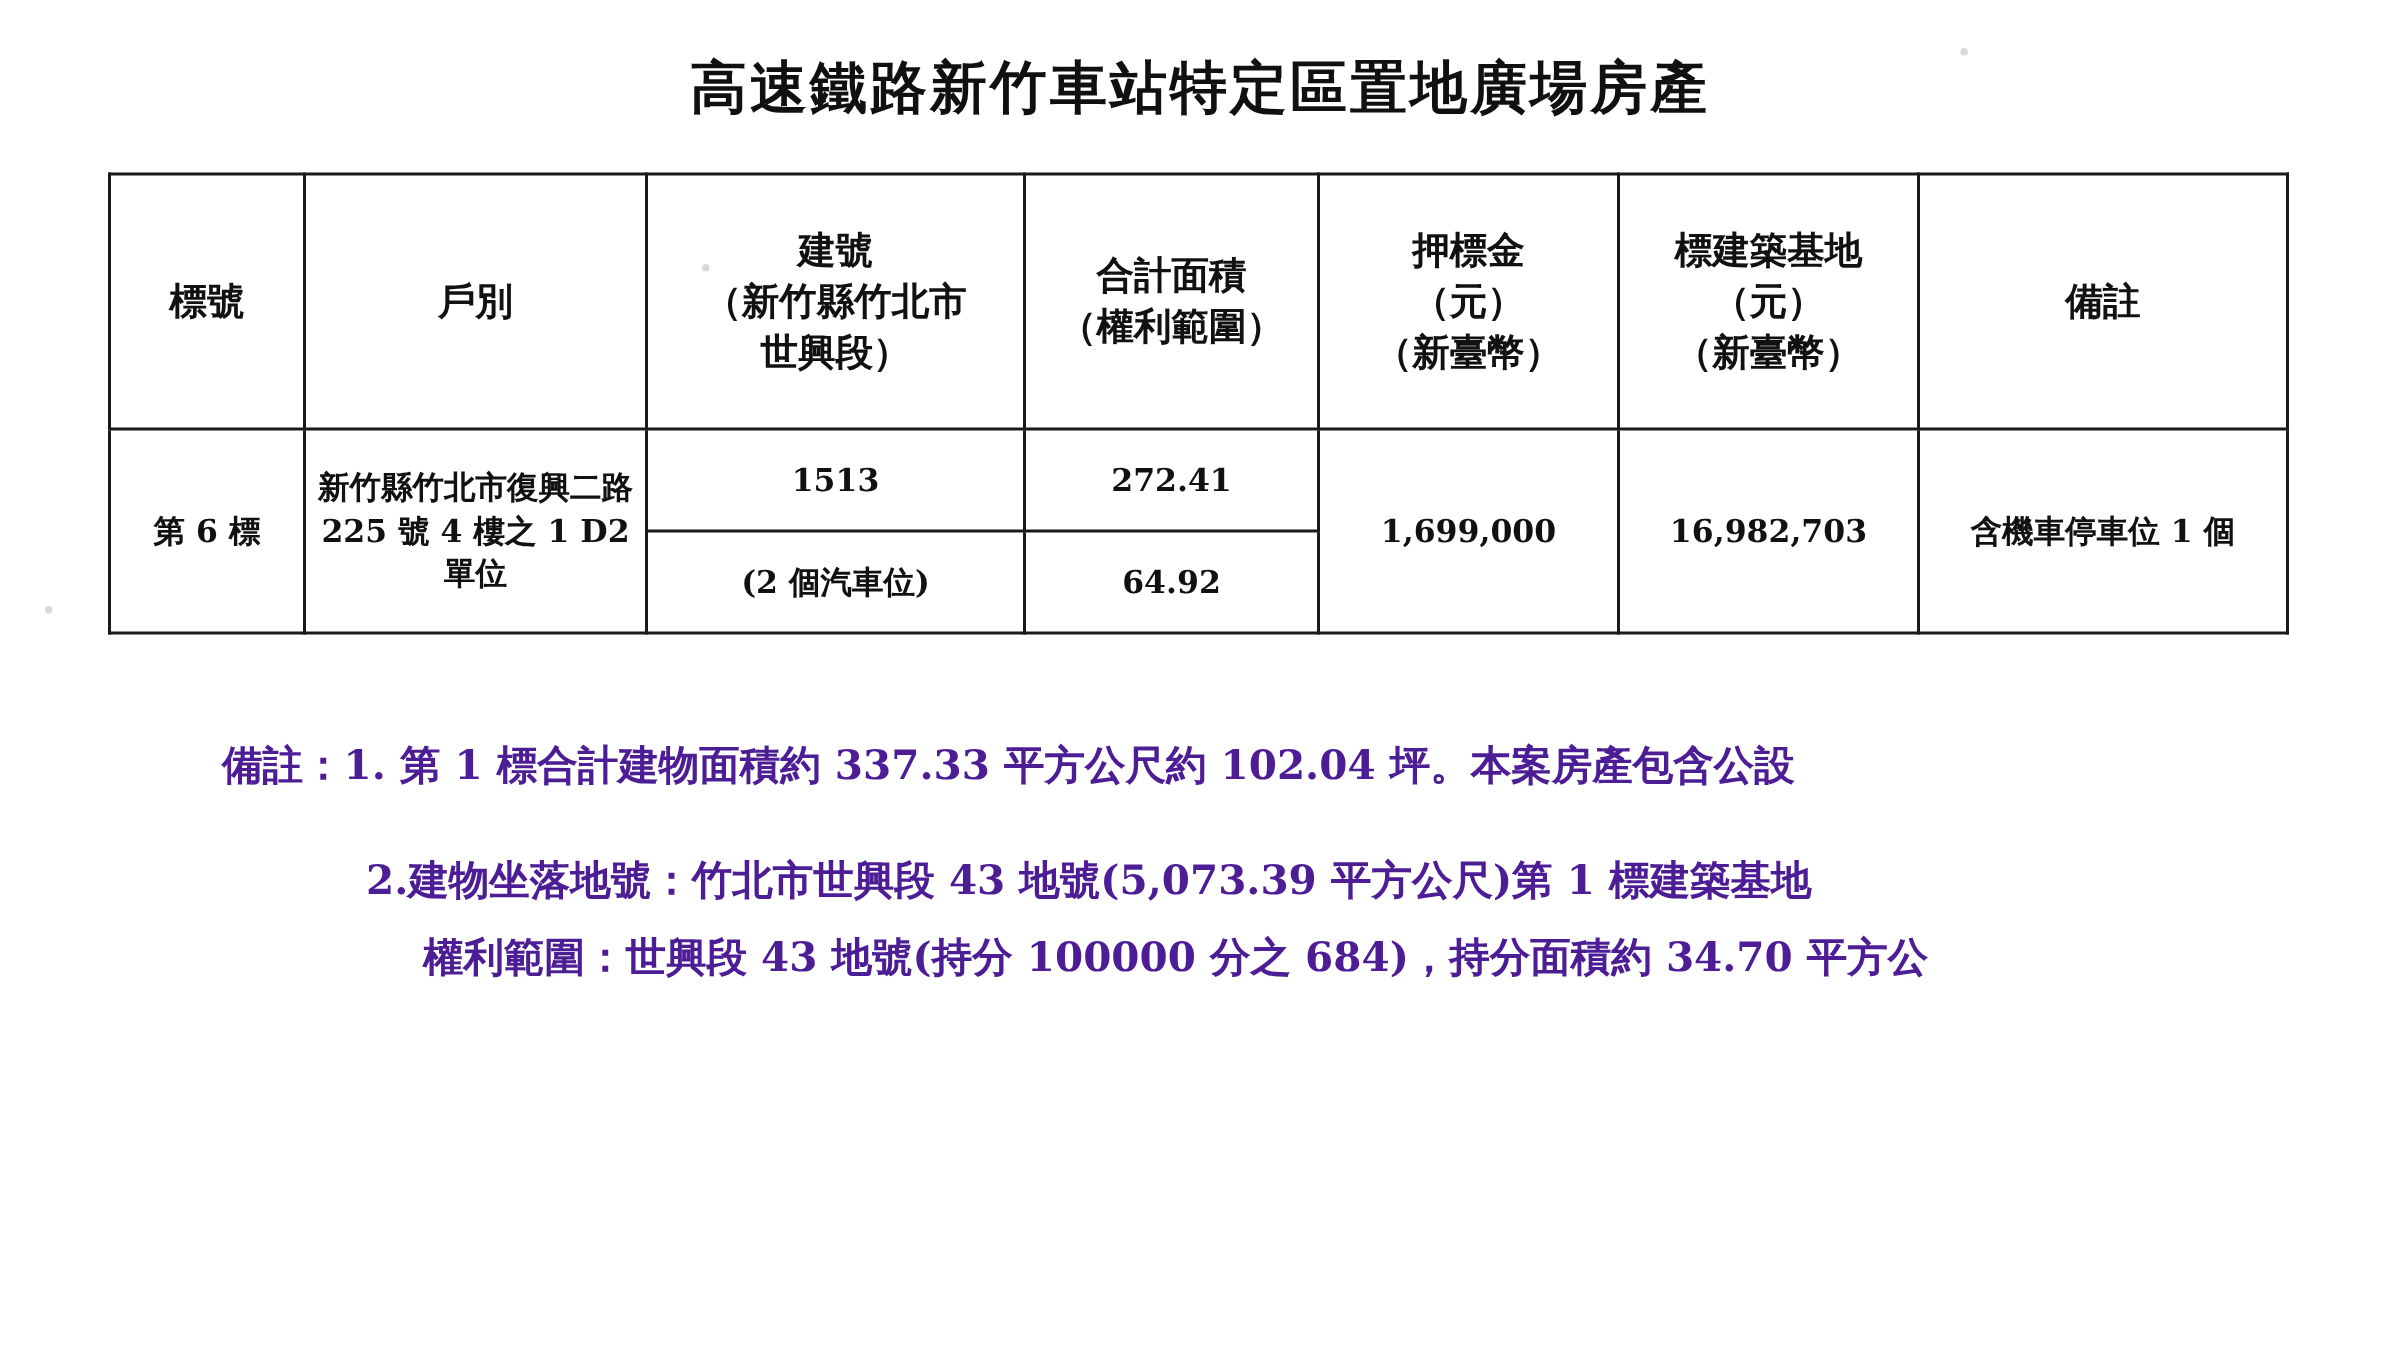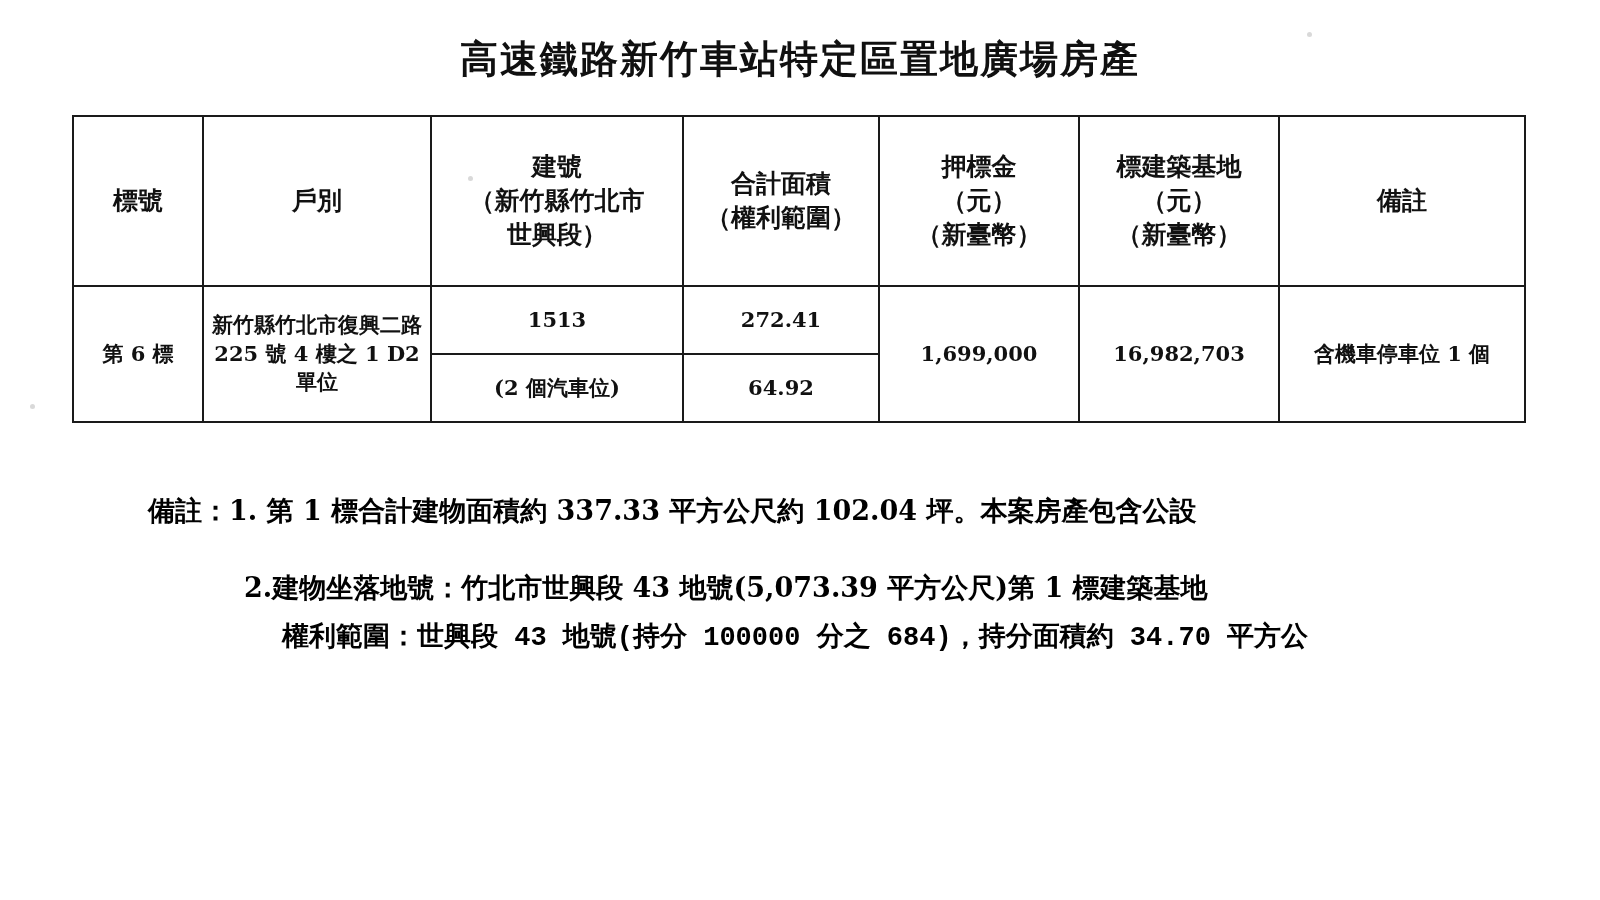--- a/index.html
+++ b/index.html
@@ -86,26 +86,26 @@
   td.num { font-size: 27px; }
   .row-h { height: 68px; }
 
   
   .notes {
     margin: 62px 0 0 0;
     padding-left: 148px;
     font-size: 27px;
     font-weight: 700;
     line-height: 1.9;
-    color: #000000;
+    color: #4c1d95;
   }
   .note-item { margin-bottom: 26px; }
   .note-indent { padding-left: 104px; display: block; }
   .note-2 { padding-left: 96px; }
-  .note-2 .note-cont { display: block; padding-left: 38px; font-family: Liberation Mono, monospace; }
+  .note-2 .note-cont { display: block; padding-left: 38px; }
 </style>
 </head>
 <body>
 
 <div id="page">
 
   <div class="speckle" style="left:1307px;top:32px;width:5px;height:5px;"></div>
   <div class="speckle" style="left:468px;top:176px;width:5px;height:5px;"></div>
   <div class="speckle" style="left:30px;top:404px;width:5px;height:5px;"></div>
 

